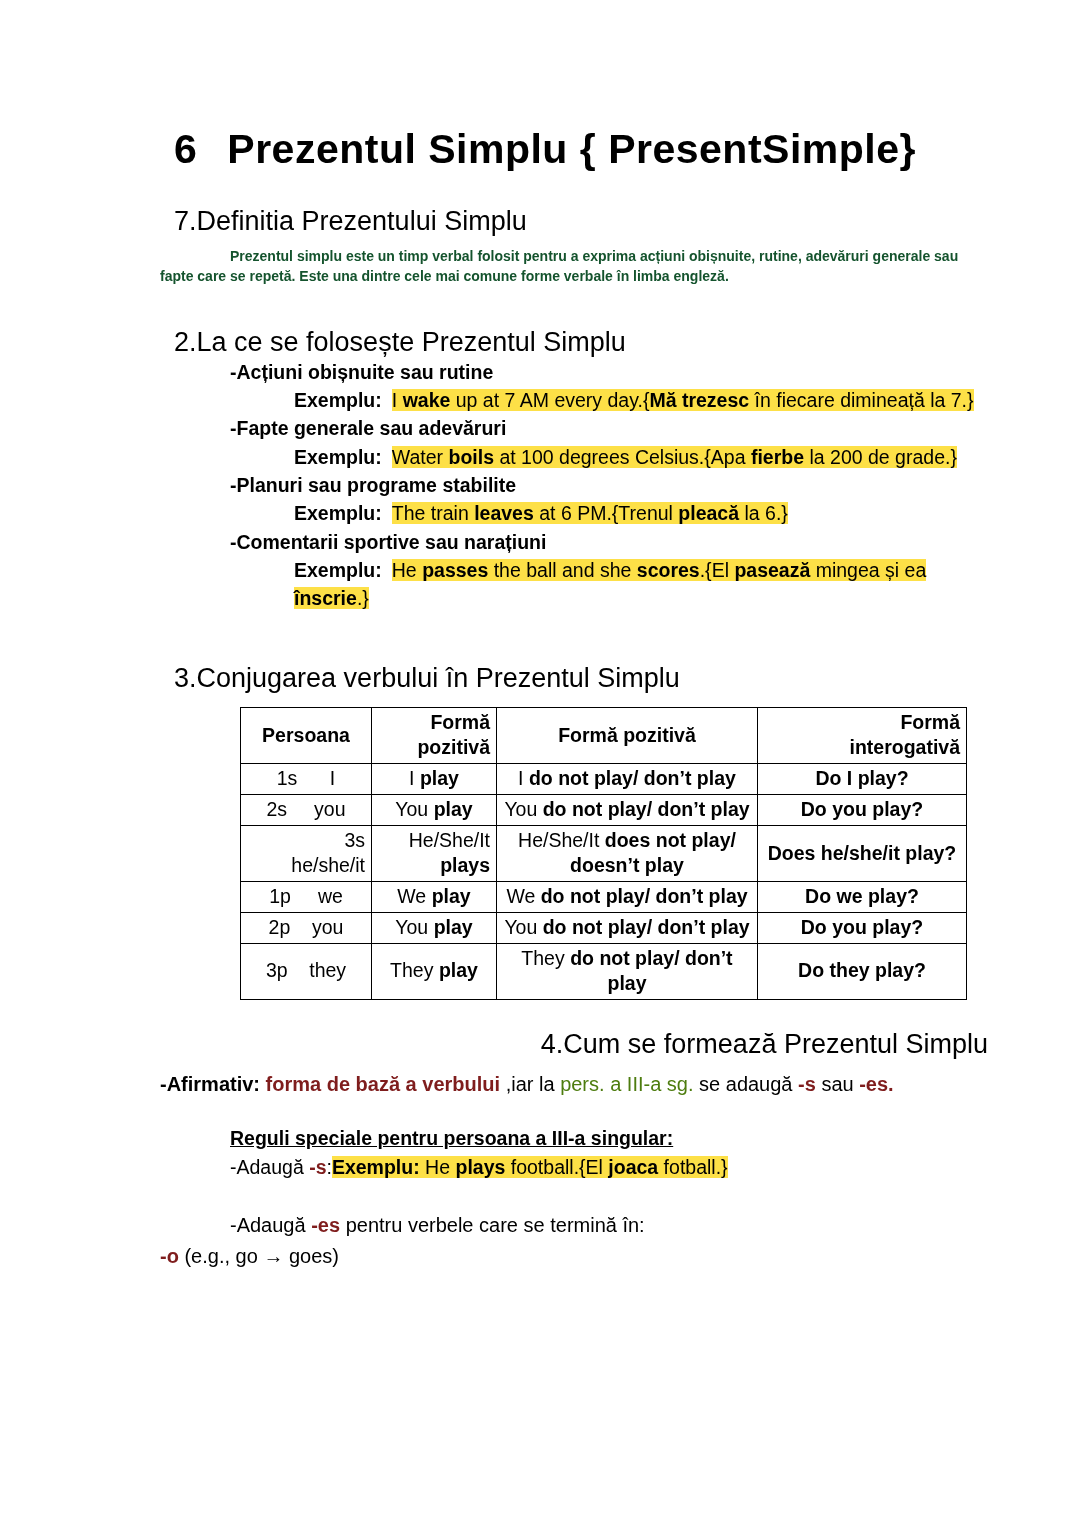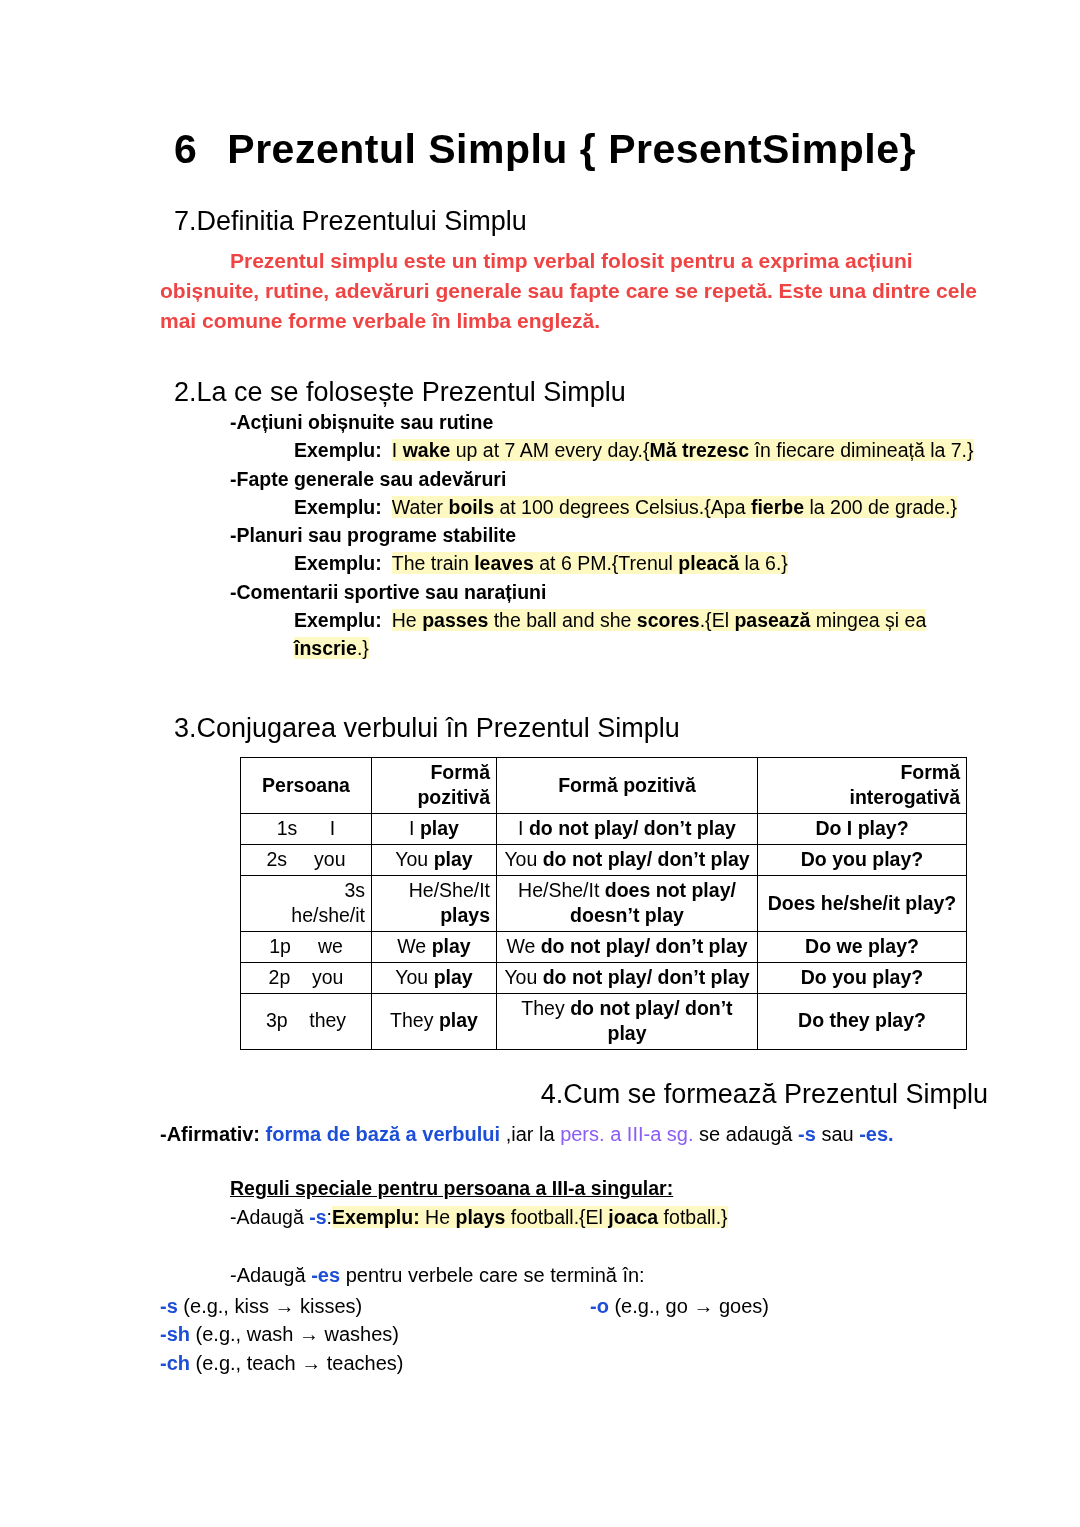--- a/index.html
+++ b/index.html
@@ -10,44 +10,44 @@
     overflow:hidden;
   }
   .page {
     box-sizing:border-box;
     width:1080px; height:1527px;
     padding:126px 92px 16px 160px;
   }
 
   
   .b   { font-weight:700; }
-  .r   { color:#8b5cf6; }
-  .br  { color:#1d4ed8; font-weight:700;margin-top:27px; }
+  .r   { color:#4d7c0f; }
+  .br  { color:#7f1d1d; font-weight:700;margin-top:27px; }
   .line{ display:block;text-align:right; }
-  .hl  { background:#fef9c3; }
+  .hl  { background:#fde047; }
 
   h1 {
     font-size:41px; font-weight:700;
     margin:0 0 0 14px; line-height:1.15;
     letter-spacing:0.5px;
   }
   h1 .h1-num { margin-right:30px; }
 
   h2 {
     font-size:27px; font-weight:400;
     line-height:1.2; margin:0 0 0 14px;
   }
   .sec1 h2 { margin-top:32px; }
   .sec2 h2 { margin-top:40px; }
   .sec3 h2 { margin-top:50px; }
   .sec4 h2 { margin-top:28px;text-align:right; }
 
   .sec1 .red-para {
-    color:#ef4444; font-weight:700;
-    font-size:21px; line-height:1.43;
+    color:#14532d; font-weight:700;
+    font-size:14px; line-height:1.43;
     margin:8px 0 0 0; text-indent:70px;
   }
 
   .usage-item .usage-label {
     font-weight:700; font-size:19.5px;
     line-height:1.45; margin-left:70px;
   }
   .example-line {
     font-size:19.5px; line-height:1.45;
     margin-left:134px;
@@ -201,24 +201,19 @@
 
     <div class="reguli-heading">Reguli speciale pentru persoana a III-a singular:</div>
 
     <div class="adauga-s-line">
       <span><span>-Adaugă </span><span class="br">-s</span><span>:</span></span><span class="hl"><span class="b">Exemplu: </span><span> He </span><span class="b">plays</span><span> football.{El </span><span class="b">joaca</span><span> fotball.}</span></span>
     </div>
 
     <div class="adauga-es-line"><span>-Adaugă </span><span class="br">-es</span><span> pentru verbele care se termină în:</span></div>
 
     <div class="endings">
-      <div class="endings-col-left">
-        <div><span class="br">-s</span><span> (e.g., kiss → kisses)</span></div>
-        <div><span class="br">-sh</span><span> (e.g., wash → washes)</span></div>
-        <div><span class="br">-ch</span><span> (e.g., teach → teaches)</span></div>
-      </div>
       <div class="endings-col-right">
         <div><span class="br">-o</span><span> (e.g., go → goes)</span></div>
       </div>
     </div>
   </section>
 
 </div>
 
 </body></html>

